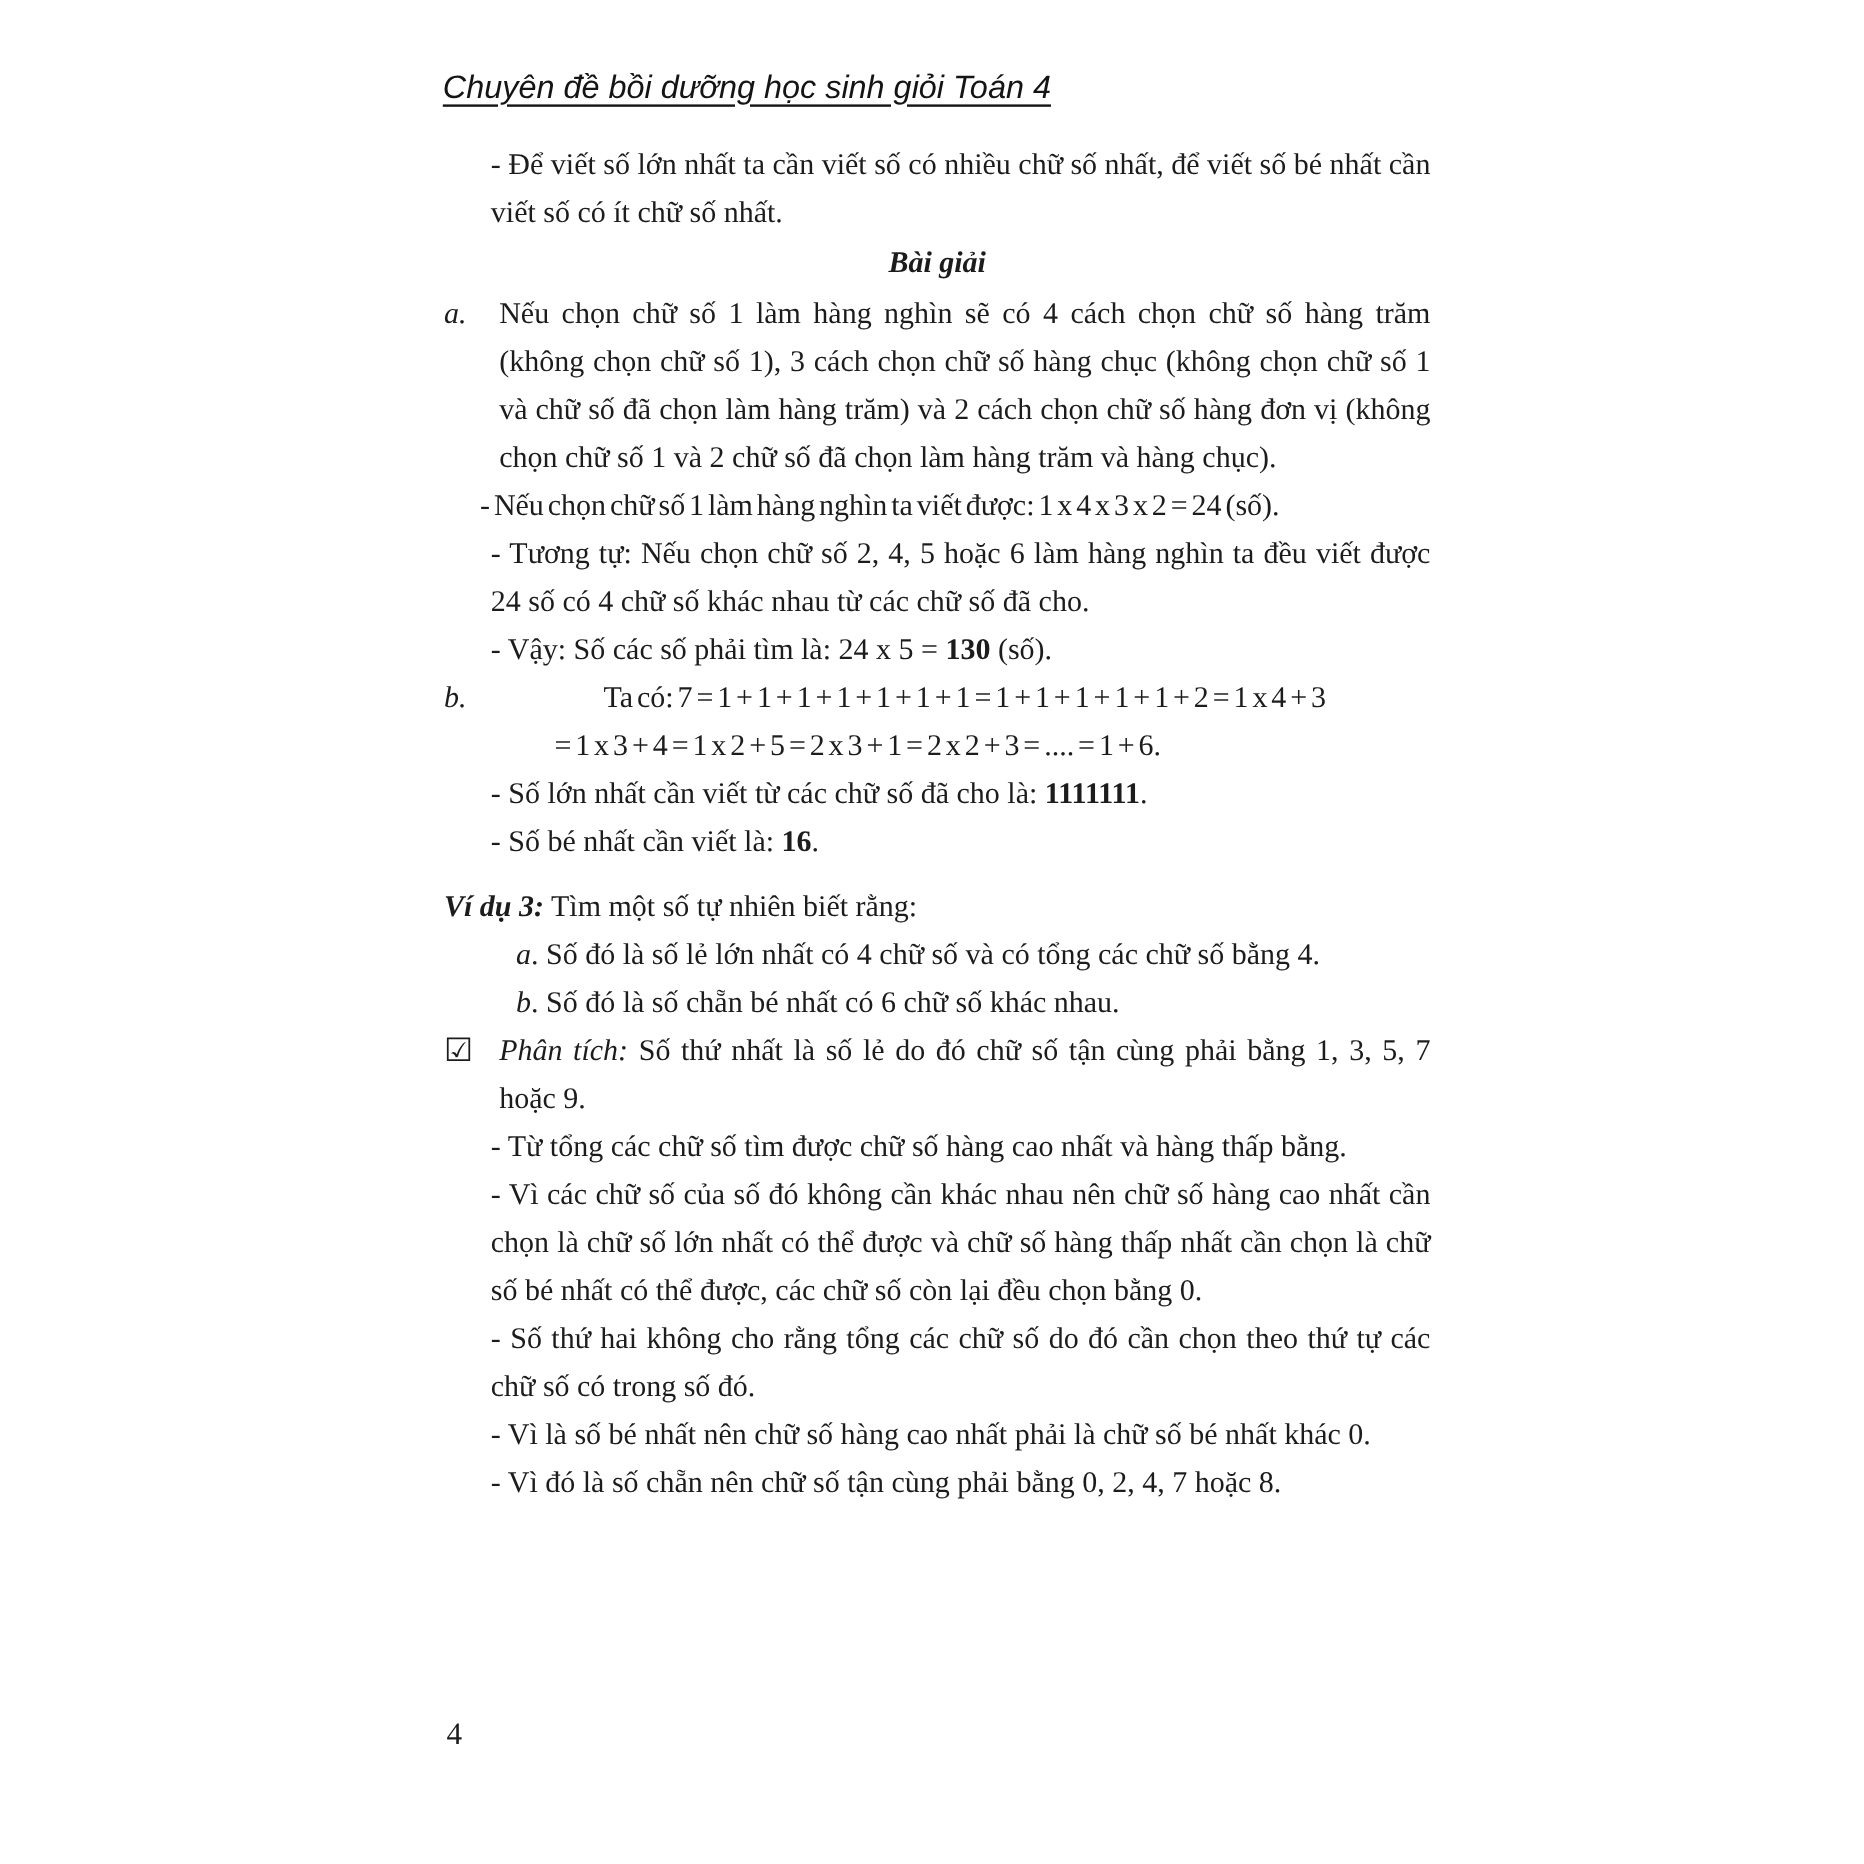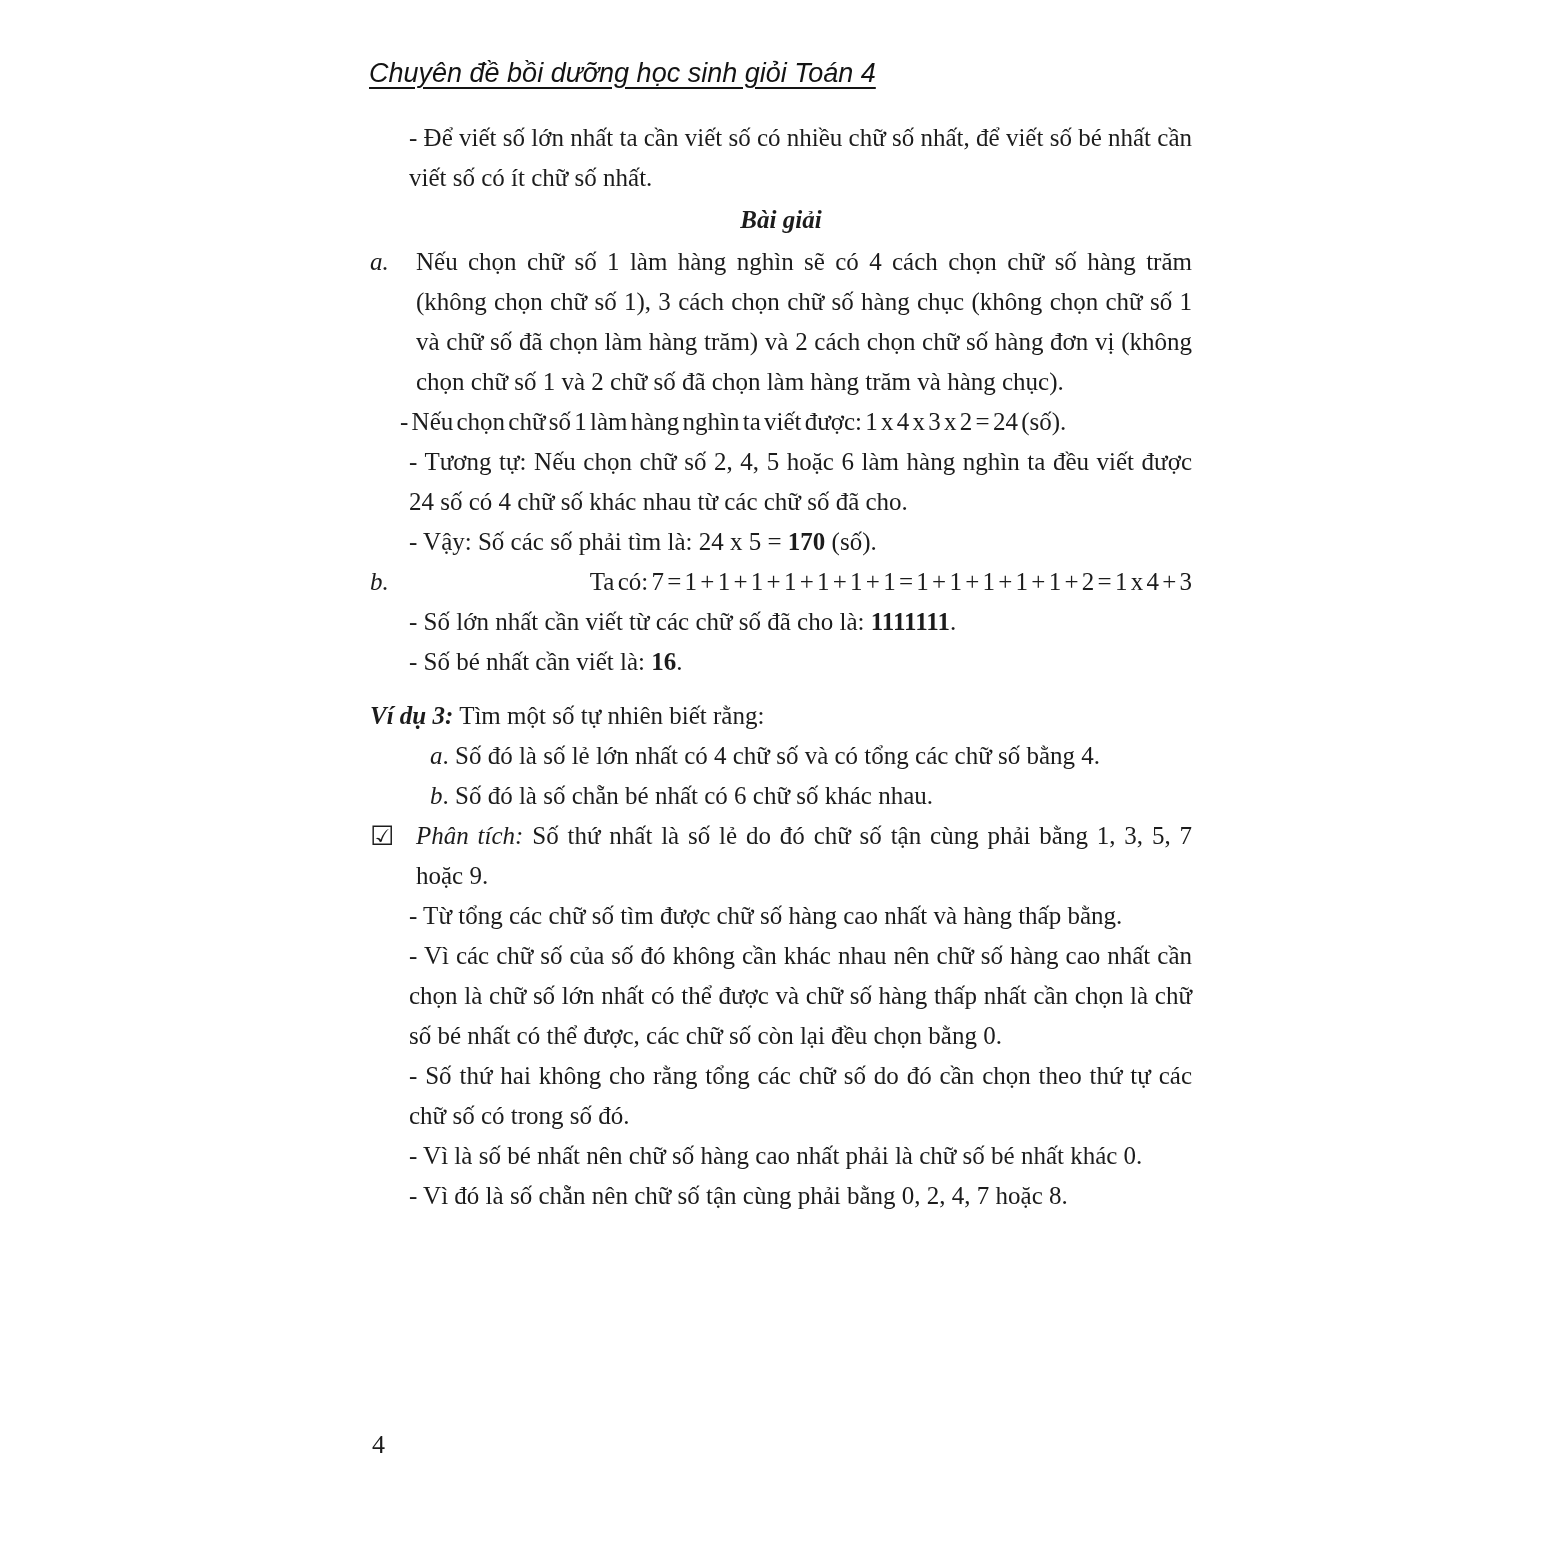--- a/index.html
+++ b/index.html
@@ -16,21 +16,21 @@
     position:absolute;left:370px;top:118px;width:822px;
     font-size:25px;line-height:40px;
   }
   .block{min-height:40px;}
   .para-dash,.para-dash-in{margin-left:39px;text-align:justify;}
   .para-eq{margin-left:30px;white-space:nowrap;word-spacing:-3px;}
   .heading-center{text-align:center;font-weight:700;font-style:italic;margin-top:2px;margin-bottom:2px;}
   .item{display:flex;}
   .item .marker{flex:0 0 46px;font-style:italic;}
   .item .body{flex:1;text-align:justify;}
-  .item-eq .body{white-space:nowrap;word-spacing:-3px;text-align:right;}
+  .item-eq .body{white-space:nowrap;word-spacing:-3px;text-align:center;}
   .eq-cont{margin-left:92px;white-space:nowrap;word-spacing:-3px;}
   .para-example{margin-top:14px;}
   .sub-item{margin-left:60px;white-space:nowrap;}
   .item-check{display:flex;}
   .item-check .marker{
     flex:0 0 46px;font-style:normal;
     font-family:"DejaVu Sans",sans-serif;font-size:27px;line-height:40px;
   }
   .item-check .body{flex:1;text-align:justify;}
   .bold{font-weight:700;text-align:right;}
@@ -45,25 +45,26 @@
 
   <div class="content">
       <div class="block para-dash"><span class="body"><span>- Để viết số lớn nhất ta cần viết số có nhiều chữ số nhất, để viết số bé nhất cần viết số có ít chữ số nhất.</span></span></div>
       <div class="block heading-center"><span class="body"><span class="bold italic">Bài giải</span></span></div>
       <div class="block item">
         <span class="marker">a.</span>
         <span class="body"><span>Nếu chọn chữ số 1 làm hàng nghìn sẽ có 4 cách chọn chữ số hàng trăm (không chọn chữ số 1), 3 cách chọn chữ số hàng chục (không chọn chữ số 1 và chữ số đã chọn làm hàng trăm) và 2 cách chọn chữ số hàng đơn vị (không chọn chữ số 1 và 2 chữ số đã chọn làm hàng trăm và hàng chục).</span></span>
       </div>
       <div class="block para-eq"><span class="body"><span>- Nếu chọn chữ số 1 làm hàng nghìn ta viết được: 1 x 4 x 3 x 2 = 24 (số).</span></span></div>
       <div class="block para-dash"><span class="body"><span>- Tương tự: Nếu chọn chữ số 2, 4, 5 hoặc 6 làm hàng nghìn ta đều viết được 24 số có 4 chữ số khác nhau từ các chữ số đã cho.</span></span></div>
-      <div class="block para-dash"><span class="body"><span>- Vậy: Số các số phải tìm là: 24 x 5 = </span><span class="bold">170</span><span> (số).</span></span></div>
+      <div class="block para-dash"><span class="body"><span>- Vậy: Số các số phải tìm là: 24 x 5 = </span><span class="bold">130</span><span> (số).</span></span></div>
       <div class="block item item-eq">
         <span class="marker">b.</span>
         <span class="body"><span>Ta có: 7 = 1 + 1 + 1 + 1 + 1 + 1 + 1 = 1 + 1 + 1 + 1 + 1 + 2 = 1 x 4 + 3</span></span>
       </div>
+      <div class="block eq-cont"><span class="body"><span>= 1 x 3 + 4 = 1 x 2 + 5 = 2 x 3 + 1 = 2 x 2 + 3 = .... = 1 + 6.</span></span></div>
       <div class="block para-dash"><span class="body"><span>- Số lớn nhất cần viết từ các chữ số đã cho là: </span><span class="bold">1111111</span><span>.</span></span></div>
       <div class="block para-dash"><span class="body"><span>- Số bé nhất cần viết là: </span><span class="bold">16</span><span>.</span></span></div>
       <div class="block para-example"><span class="body"><span class="bold italic">Ví dụ 3:</span><span> Tìm một số tự nhiên biết rằng:</span></span></div>
       <div class="block sub-item"><span class="body"><span class="italic">a</span><span>. Số đó là số lẻ lớn nhất có 4 chữ số và có tổng các chữ số bằng 4.</span></span></div>
       <div class="block sub-item"><span class="body"><span class="italic">b</span><span>. Số đó là số chẵn bé nhất có 6 chữ số khác nhau.</span></span></div>
       <div class="block item-check">
         <span class="marker">☑</span>
         <span class="body"><span class="italic">Phân tích:</span><span> Số thứ nhất là số lẻ do đó chữ số tận cùng phải bằng 1, 3, 5, 7 hoặc 9.</span></span>
       </div>
       <div class="block para-dash-in"><span class="body"><span>- Từ tổng các chữ số tìm được chữ số hàng cao nhất và hàng thấp bằng.</span></span></div>

